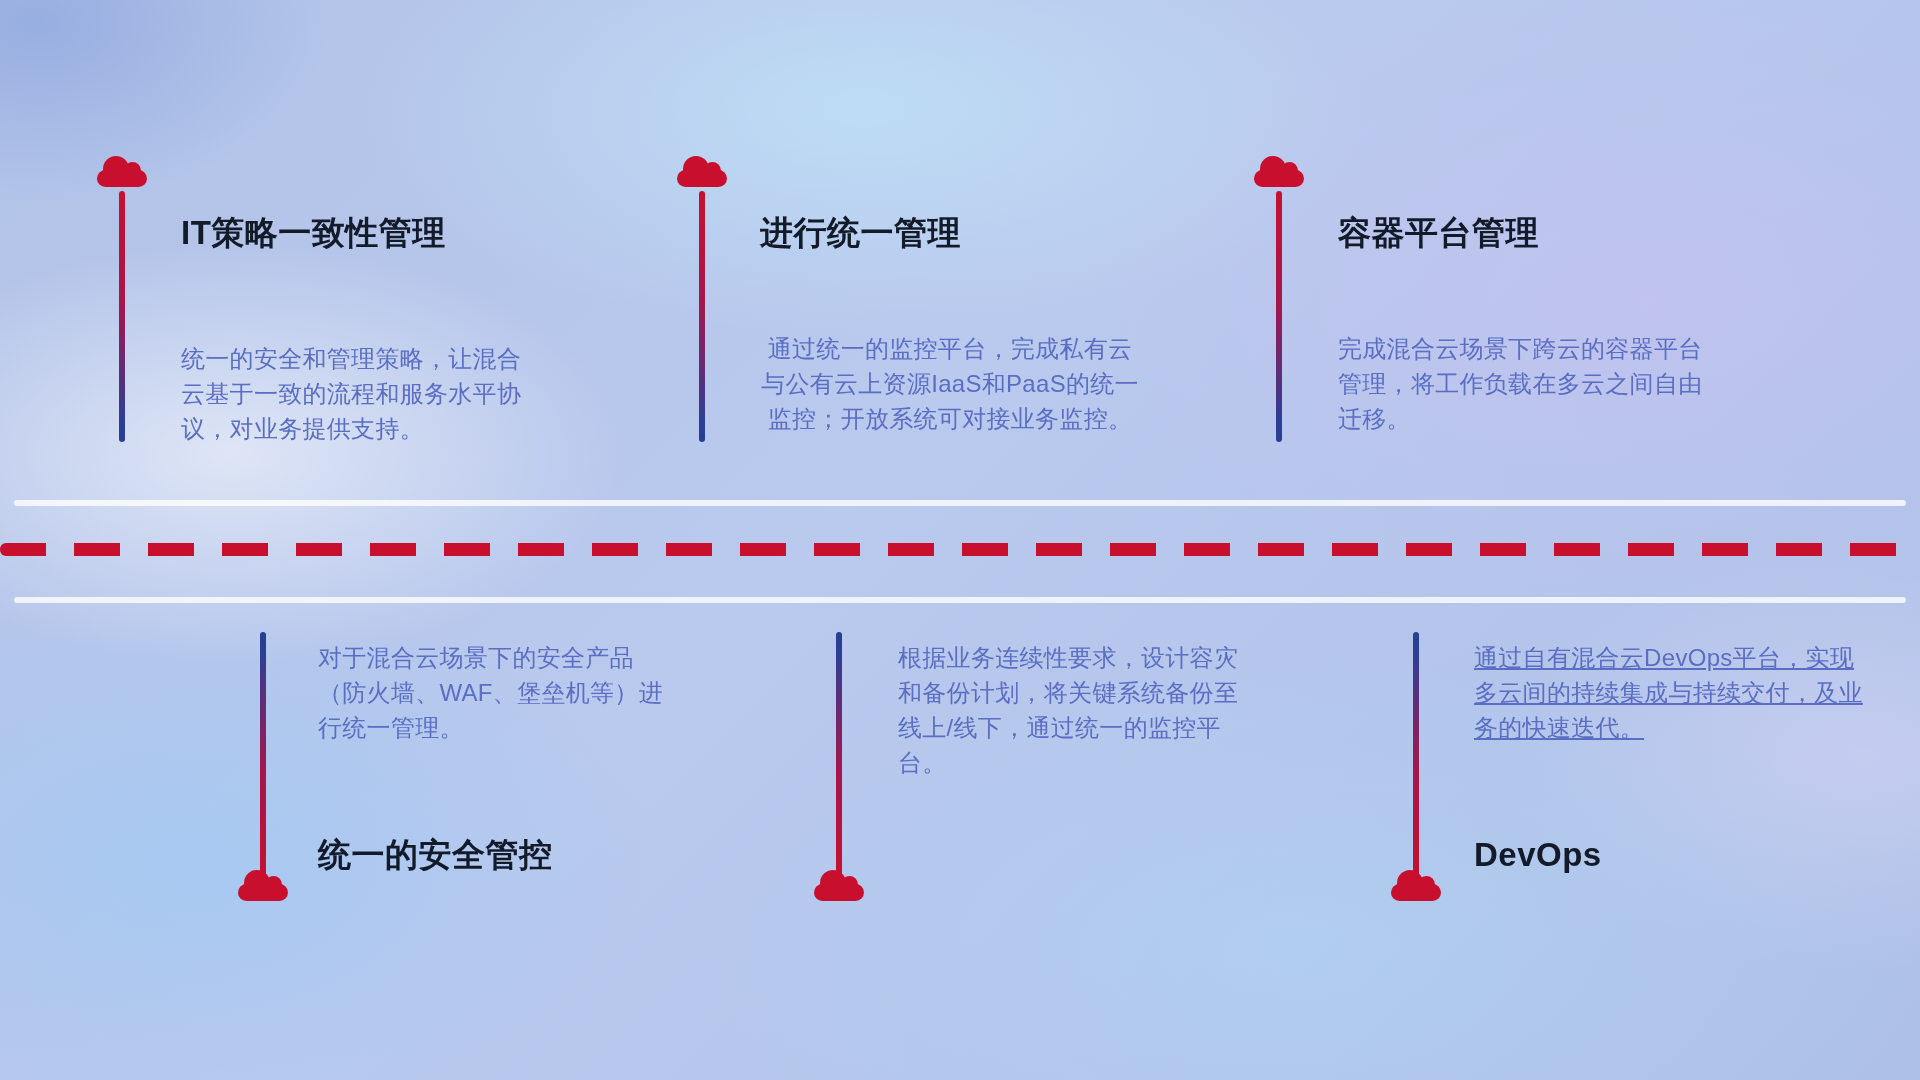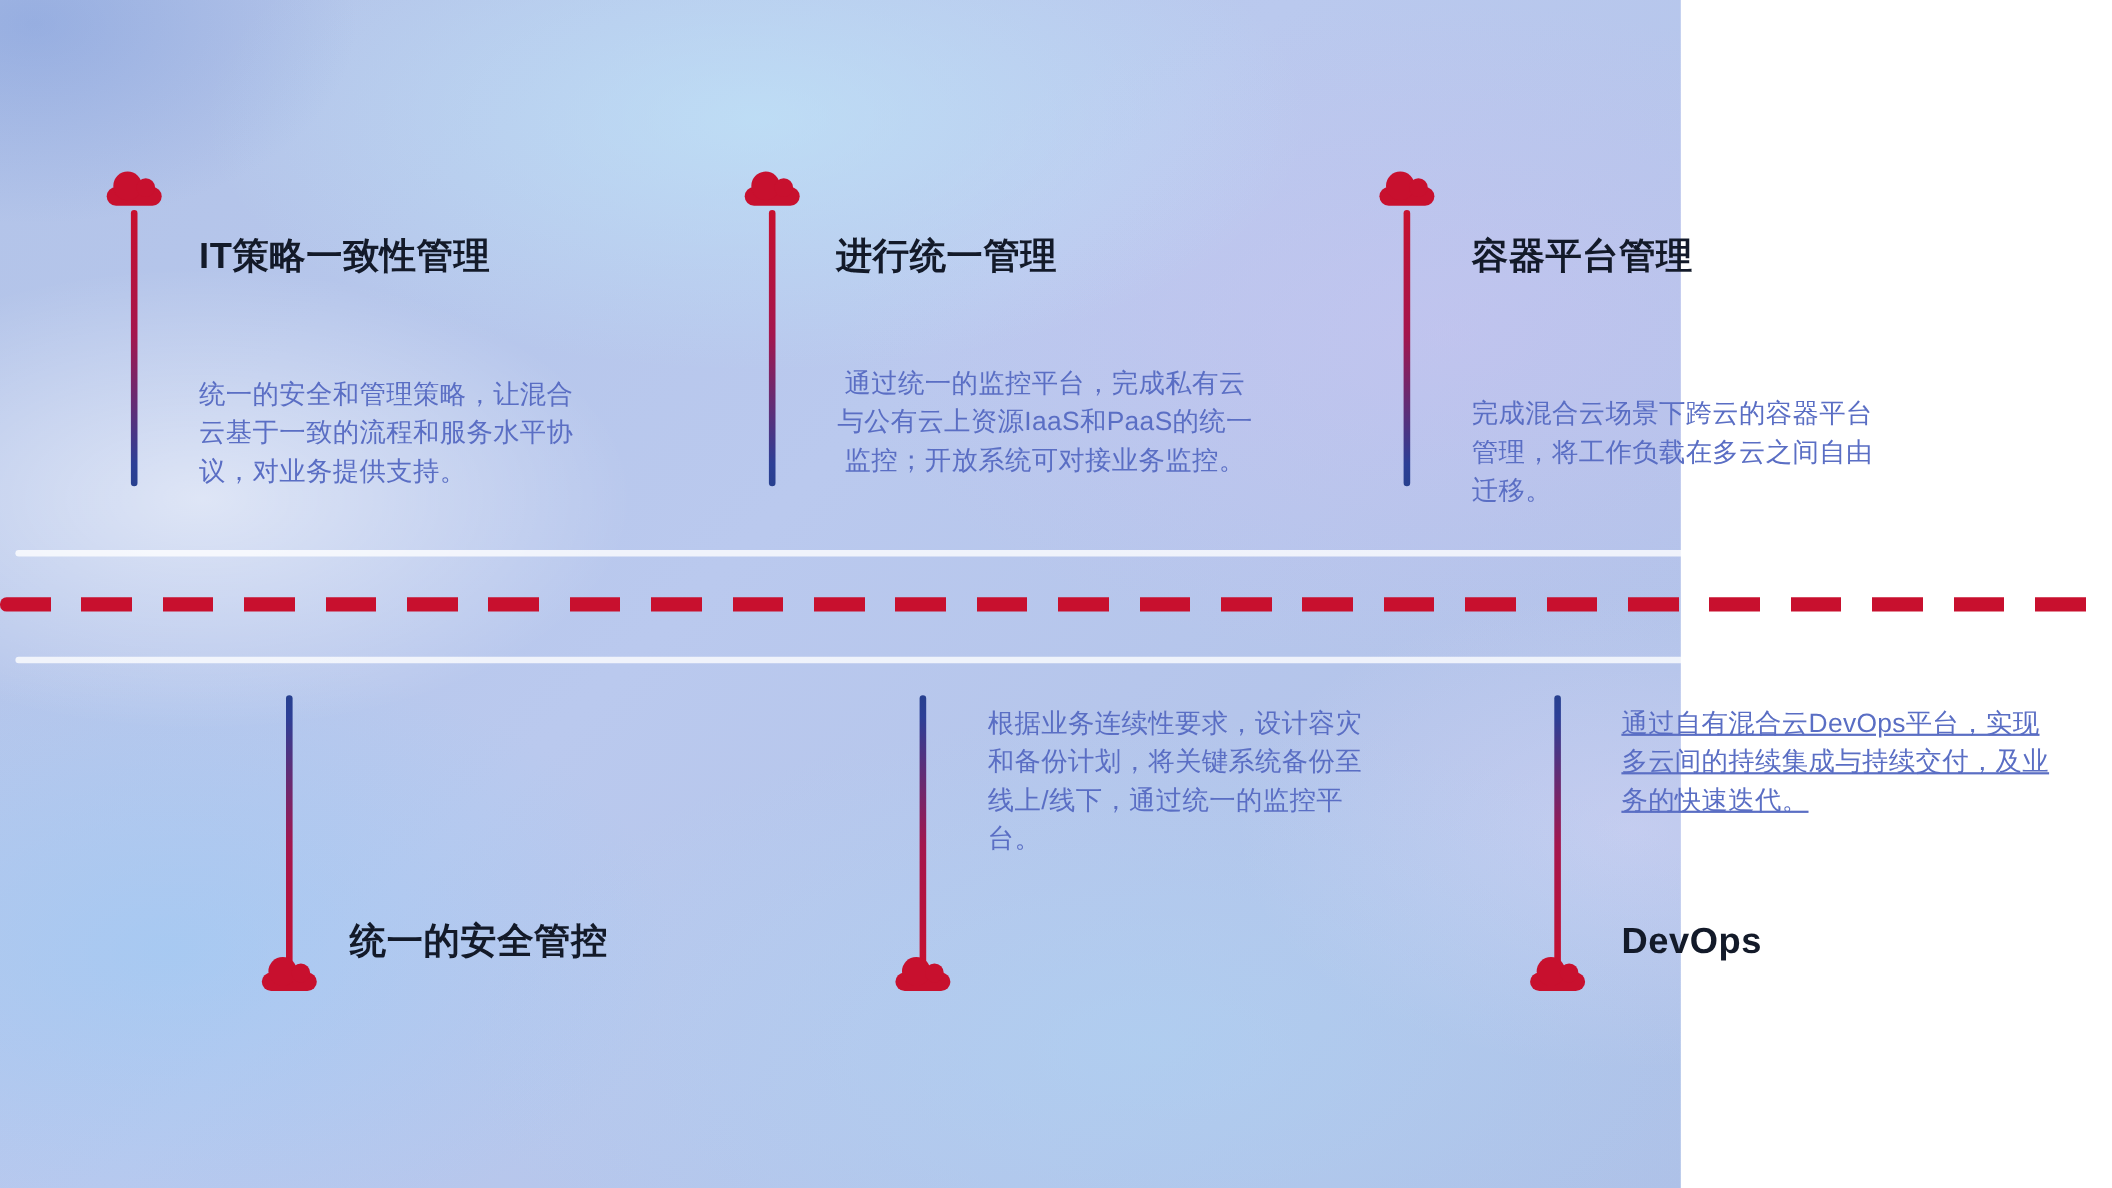--- a/index.html
+++ b/index.html
@@ -6,21 +6,21 @@
     margin: 0;
     padding: 0;
     width: 1920px;
     height: 1080px;
     overflow: hidden;
     font-family: "Liberation Sans", "DejaVu Sans", sans-serif;
   }
 
   .canvas {
     position: relative;
-    width: 1528px;
+    width: 1920px;
     height: 1080px;
     background:
       radial-gradient(420px 260px at 2% 2%, rgba(100,135,210,0.35), transparent 70%),
       radial-gradient(700px 320px at 45% 10%, rgba(195,238,252,0.55), transparent 72%),
       radial-gradient(560px 300px at 12% 42%, rgba(255,255,255,0.55), transparent 70%),
       radial-gradient(760px 420px at 86% 28%, rgba(208,192,242,0.38), transparent 72%),
       radial-gradient(640px 380px at 10% 80%, rgba(150,202,246,0.5), transparent 72%),
       radial-gradient(860px 420px at 68% 88%, rgba(172,216,246,0.45), transparent 72%),
       radial-gradient(500px 300px at 97% 70%, rgba(225,220,250,0.4), transparent 72%),
       linear-gradient(135deg, #b2c3e8 0%, #bac9ee 45%, #aec0e7 100%);
@@ -127,21 +127,21 @@
     line-height: 35px;
     color: #5a6ec4;
     letter-spacing: 0.3px;
   }
 
   .content-t1 { left: 181px;  top: 212px; }
   .content-t2 { left: 760px;  top: 212px; }
   .content-t3 { left: 1338px; top: 212px; }
   .content-t1 .item-desc { margin-top: 88px; width: 348px; }
   .content-t2 .item-desc { margin-top: 78px; width: 380px; text-align: center; }
-  .content-t3 .item-desc { margin-top: 106px; width: 370px; }
+  .content-t3 .item-desc { margin-top: 78px; width: 370px; }
 
   .content-b1 { left: 318px;  top: 640px; height: 240px; }
   .content-b2 { left: 898px;  top: 640px; height: 240px; }
   .content-b3 { left: 1474px; top: 640px; height: 240px; }
   .content-b1 .item-desc { width: 352px; }
   .content-b2 .item-desc { width: 348px; }
   .content-b3 .item-desc { width: 390px; text-decoration: underline; }
   .content-bottom .item-title {
     position: absolute;
     top: 182px;
@@ -192,20 +192,21 @@
   <div class="pin pin-bottom pin-b2">
     <div class="vline vline-up"></div>
     <div class="cloud"></div>
   </div>
   <div class="pin pin-bottom pin-b3">
     <div class="vline vline-up"></div>
     <div class="cloud"></div>
   </div>
 
   <div class="content content-bottom content-b1">
+    <p class="item-desc">对于混合云场景下的安全产品（防火墙、WAF、堡垒机等）进行统一管理。</p>
     <h2 class="item-title">统一的安全管控</h2>
   </div>
   <div class="content content-bottom content-b2">
     <p class="item-desc">根据业务连续性要求，设计容灾和备份计划，将关键系统备份至线上/线下，通过统一的监控平台。</p>
   </div>
   <div class="content content-bottom content-b3">
     <p class="item-desc">通过自有混合云DevOps平台，实现多云间的持续集成与持续交付，及业务的快速迭代。</p>
     <h2 class="item-title">DevOps</h2>
   </div>
 

